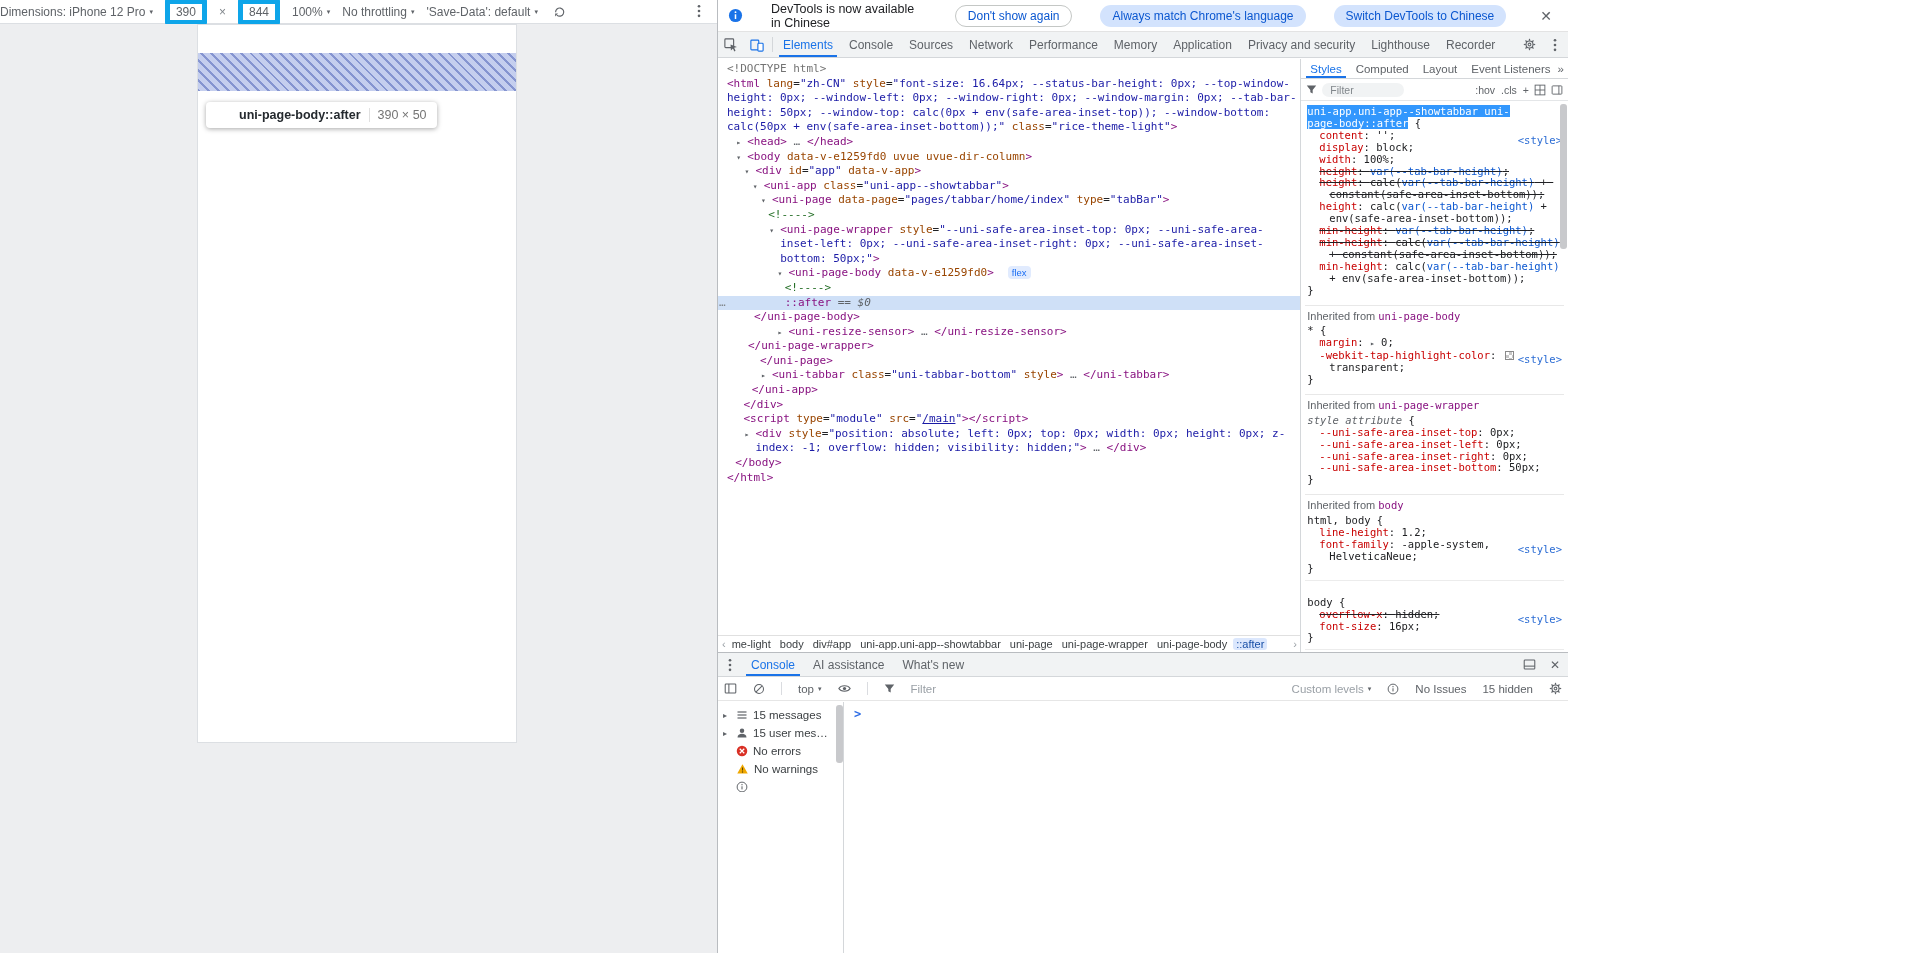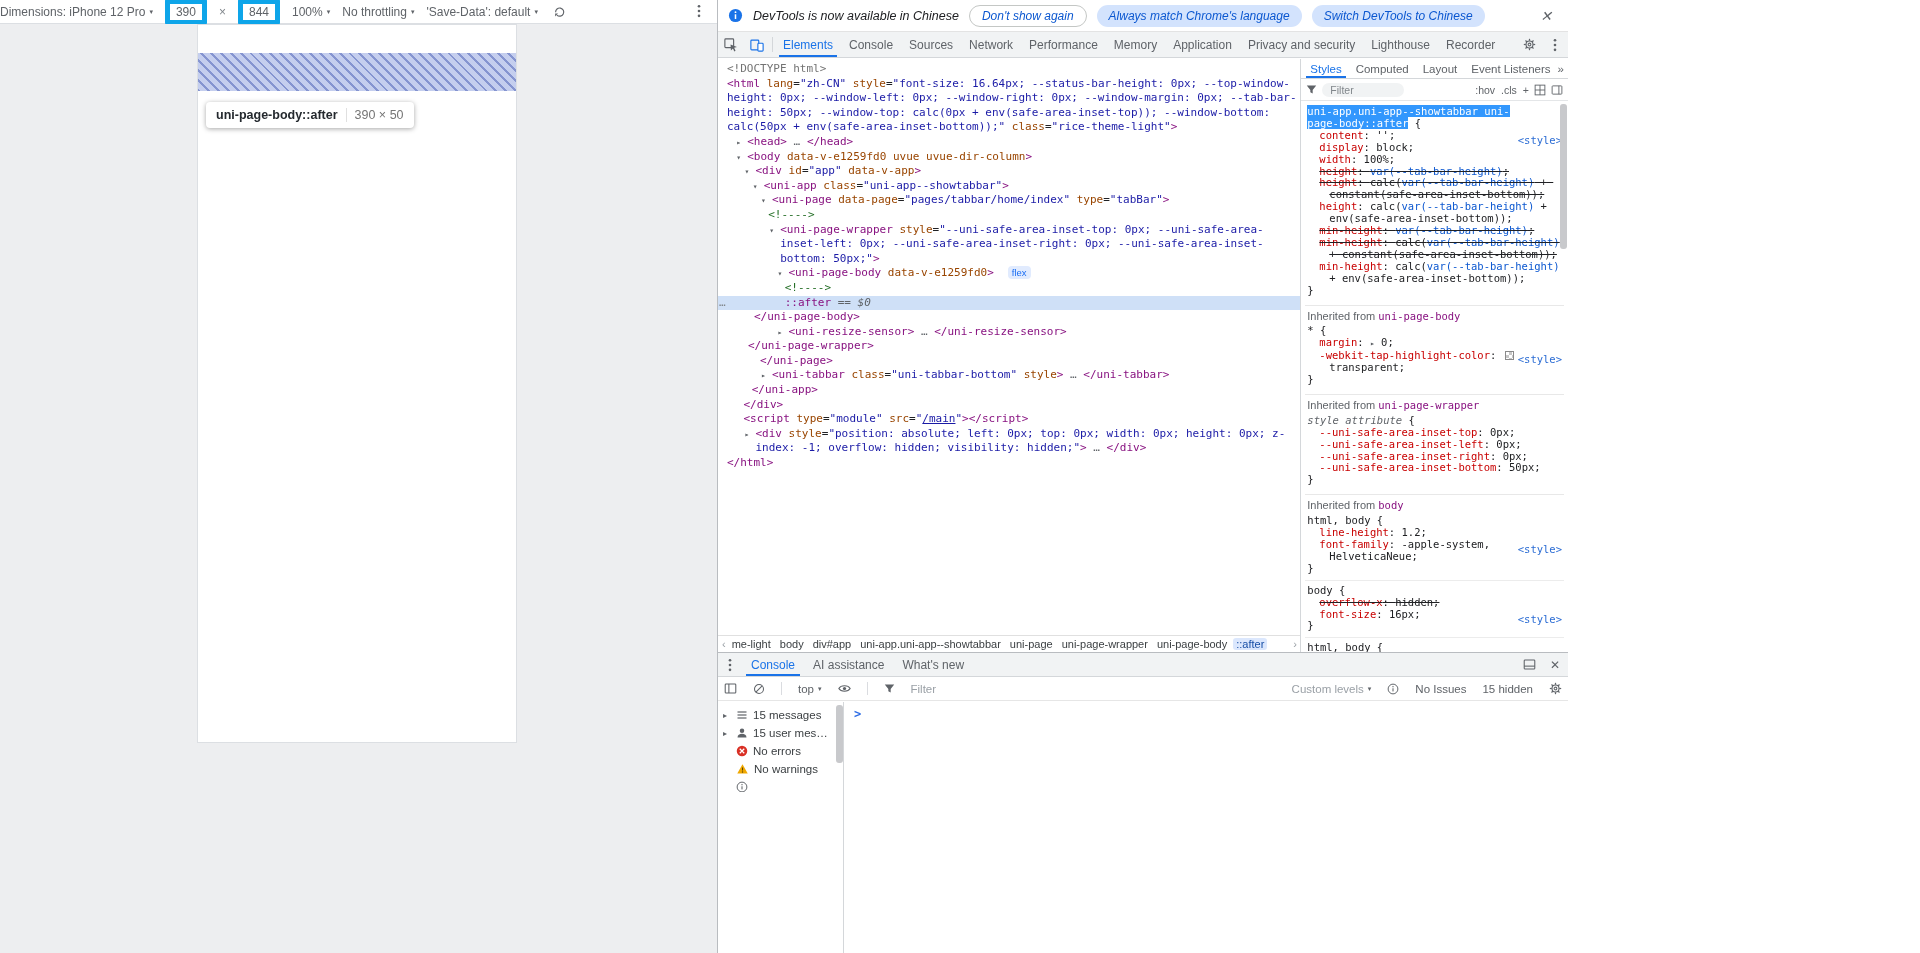--- a/index.html
+++ b/index.html
@@ -16,31 +16,31 @@
   .emu-num { padding:1px 6px; border:5px solid #0ea5e9; border-radius:2px; }
   .emu-x { color:#80868b; }
   .emu-icon, .emu-kebab { display:inline-flex; align-items:center; justify-content:center; width:20px; }
   .emu-kebab { position:absolute; right:8px; top:4px; }
   .emu-canvas { position:absolute; left:0; top:24px; width:717px; height:929px; background:#edeef0; }
   .viewport { position:absolute; left:197px; top:0; width:320px; height:719px; background:#fff; border:1px solid #dcdfe3; }
   .hatch { position:absolute; left:0; top:28px; width:100%; height:38px;
     background:repeating-linear-gradient(45deg, rgba(112,130,200,.85) 0 2px, rgba(182,194,234,.8) 2px 7px); }
   .el-tooltip { position:absolute; left:8px; top:77px; background:#fff; border-radius:4px;
     box-shadow:0 1px 5px rgba(0,0,0,.35); padding:6px 10px; font-size:12.5px; display:flex; align-items:center; gap:8px; white-space:nowrap; z-index:3; }
-  .tt-sel { color:#24292e; font-weight:bold; }
+  .tt-sel { color:#24292e; font-weight:bold;margin-left:23px; }
   .tt-div { width:1px; height:14px; background:#e0e0e0; }
   .tt-dims { color:#757575; }
   .vp-tabbar { position:absolute; left:0; bottom:0; width:100%; height:48px; background:#fff;
     border-top:1px solid #ebebeb; display:flex; }
   .vp-tab { flex:1; display:flex; flex-direction:column; align-items:center; justify-content:center; gap:2px; font-size:10px; color:#999; }
   .vp-tab.active { color:#2f7df6; }
 
   
   .devtools { position:absolute; left:717px; top:0; width:851px; height:953px; background:#fff; border-left:1px solid #b9bcc0; }
-  .infobar { height:32px; display:flex; align-items:center; gap:10px; padding:0 10px; border-bottom:1px solid #e3e3e3; font-size:12.5px;font-style:italic; }
+  .infobar { height:32px; display:flex; align-items:center; gap:28px; padding:0 10px; border-bottom:1px solid #e3e3e3; font-size:12.5px; }
   .btn-outline { color:#0b57d0; border:1px solid #c4c7c5; border-radius:16px; padding:3px 12px; font-size:12px; white-space:nowrap; }
   .btn-tonal { color:#0b57d0; background:#d3e3fd; border-radius:16px; padding:4px 12px; font-size:12px; white-space:nowrap; }
   .ib-close { margin-left:auto; color:#5f6368; font-size:14px; padding:0 6px; }
 
   .main-tabs { height:26px; background:#f1f3f4; border-bottom:1px solid #d4d7da; display:flex; align-items:stretch; font-size:12px; color:#5f6368; }
   .mt-icon { width:26px; display:flex; align-items:center; justify-content:center; }
   .mt-sep { width:1px; background:#d4d7da; margin:5px 2px; }
   .mt-tab { padding:0 8px; display:flex; align-items:center; position:relative; white-space:nowrap; }
   .mt-tab.sel { color:#1a73e8; }
   .mt-tab.sel::after { content:""; position:absolute; left:4px; right:4px; bottom:0; height:2px; background:#1a73e8; }
@@ -71,21 +71,21 @@
   .sp-tab { padding:0 7px; height:100%; display:flex; align-items:center; position:relative; white-space:nowrap; }
   .sp-tab.sel { color:#1a73e8; }
   .sp-tab.sel::after { content:""; position:absolute; left:3px; right:3px; bottom:0; height:2px; background:#1a73e8; }
   .sp-more { margin-left:auto; padding-right:5px; color:#5f6368; }
   .sp-filter { height:22px; border-bottom:1px solid #e4e6e8; display:flex; align-items:center; gap:5px; padding:0 5px; font-size:10.5px; color:#5f6368; }
   .filter-box { background:#f1f3f4; border-radius:9px; padding:1px 8px; width:82px; color:#80868b; }
   .sp-toggles { margin-left:auto; display:flex; align-items:center; gap:6px; }
   .sp-rules { position:absolute; top:43px; left:0; right:0; bottom:0; overflow:hidden; padding:4px 4px 0 4px;
     font:10.5px/11.9px "DejaVu Sans Mono",monospace; color:#202124; }
   .sr-sel { position:relative; white-space:pre-wrap; overflow-wrap:break-word; padding-left:2px; padding-right:38px; }
-  .sr-sel.sep { border-top:1px solid #ececec; margin-top:5px; padding-top:4px; }
+  .sr-sel.sep { border-top:1px solid #ececec; margin-top:5px; padding-top:16px; }
   .src-link { position:absolute; right:2px; top:0; color:#2b6cd4;margin-top:29px; }
   .sr-sel.sep .src-link { top:4px; }
   .tk-sel { color:#202124; }
   .tk-hi { background:#3297fd; color:#fff; }
   .tk-selattr { color:#5f6368; font-style:italic; }
   .sr-decl { padding-left:24px; text-indent:-10px; white-space:pre-wrap; overflow-wrap:break-word; }
   .sr-close { padding-left:2px; }
   .tk-name{color:#c80000} .tk-cssval{color:#202124} .tk-var{color:#0b57d0} .tk-tri{color:#5f6368;font-size:8px}
   .struck { text-decoration:line-through; }
   .swatch { display:inline-block; width:9px; height:9px; border:1px solid #8a8a8a; vertical-align:-1px; margin-left:2px;
@@ -258,20 +258,21 @@
           <div class="tl selrow" style="padding-left: 66.75px;"><span class="gut">…</span><span class="tk-tag">::after</span><span class="tk-meta"> == $0</span></div>
           <div class="tl" style="padding-left: 36px;"><span class="tk-tag">&lt;/uni-page-body&gt;</span></div>
           <div class="tl" style="padding-left: 70.5px;"><span class="tw" style="left: 59.5px;">▸</span><span class="tk-tag">&lt;uni-resize-sensor&gt;</span><span class="tk-ell"> … </span><span class="tk-tag">&lt;/uni-resize-sensor&gt;</span></div>
           <div class="tl" style="padding-left: 30px;"><span class="tk-tag">&lt;/uni-page-wrapper&gt;</span></div>
           <div class="tl" style="padding-left: 42px;"><span class="tk-tag">&lt;/uni-page&gt;</span></div>
           <div class="tl" style="padding-left: 54px;"><span class="tw" style="left: 43px;">▸</span><span class="tk-tag">&lt;uni-tabbar</span><span class="tk-attr"> class</span><span class="tk-plain">=</span><span class="tk-val">"uni-tabbar-bottom"</span><span class="tk-attr"> style</span><span class="tk-tag">&gt;</span><span class="tk-ell"> … </span><span class="tk-tag">&lt;/uni-tabbar&gt;</span></div>
           <div class="tl" style="padding-left: 33.75px;"><span class="tk-tag">&lt;/uni-app&gt;</span></div>
           <div class="tl" style="padding-left: 25.5px;"><span class="tk-tag">&lt;/div&gt;</span></div>
           <div class="tl" style="padding-left: 25.5px;"><span class="tk-tag">&lt;script</span><span class="tk-attr"> type</span><span class="tk-plain">=</span><span class="tk-val">"module"</span><span class="tk-attr"> src</span><span class="tk-plain">=</span><span class="tk-val">"</span><span class="tk-lnk">/main</span><span class="tk-val">"</span><span class="tk-tag">&gt;</span><span class="tk-tag">&lt;/script&gt;</span></div>
           <div class="tl" style="padding-left: 37.5px;"><span class="tw" style="left: 26.5px;">▸</span><span class="tk-tag">&lt;div</span><span class="tk-attr"> style</span><span class="tk-plain">=</span><span class="tk-val">"position: absolute; left: 0px; top: 0px; width: 0px; height: 0px; z-index: -1; overflow: hidden; visibility: hidden;"</span><span class="tk-tag">&gt;</span><span class="tk-ell"> … </span><span class="tk-tag">&lt;/div&gt;</span></div>
+          <div class="tl" style="padding-left: 17.25px;"><span class="tk-tag">&lt;/body&gt;</span></div>
           <div class="tl" style="padding-left: 9px;"><span class="tk-tag">&lt;/html&gt;</span></div>
         </div>
       <div class="crumbs" id="crumbs">
           <span class="crumb-nav">‹</span>
           <span class="crumb">me-light</span>
           <span class="crumb">body</span>
           <span class="crumb">div#app</span>
           <span class="crumb">uni-app.uni-app--showtabbar</span>
           <span class="crumb">uni-page</span>
           <span class="crumb">uni-page-wrapper</span>

